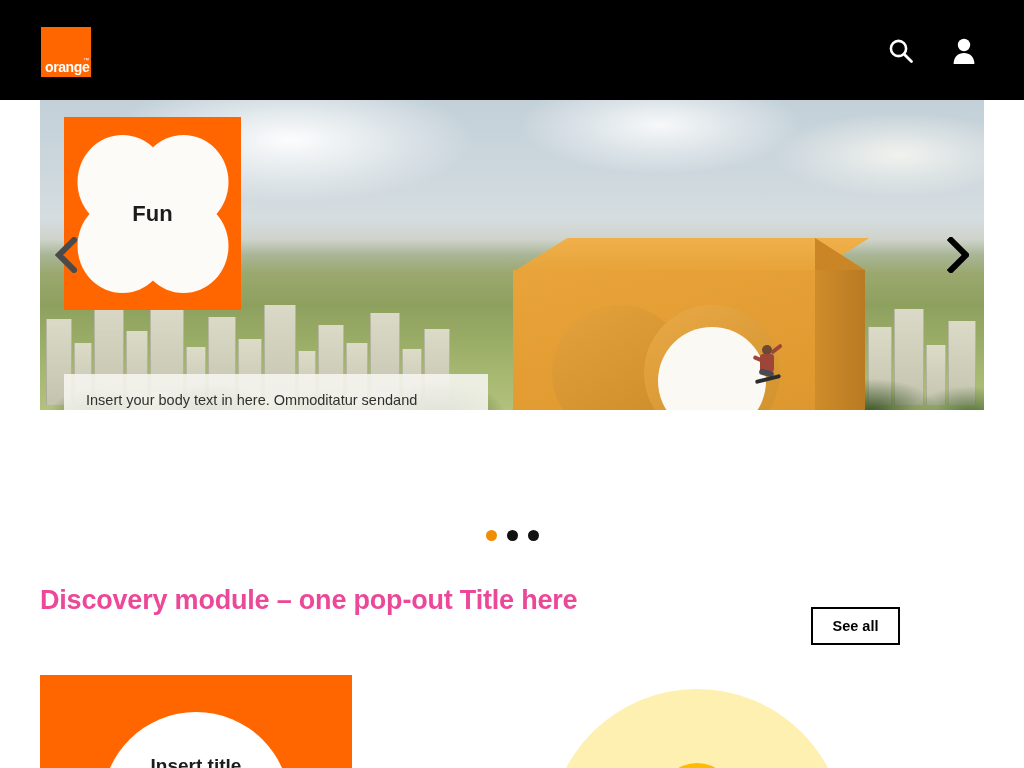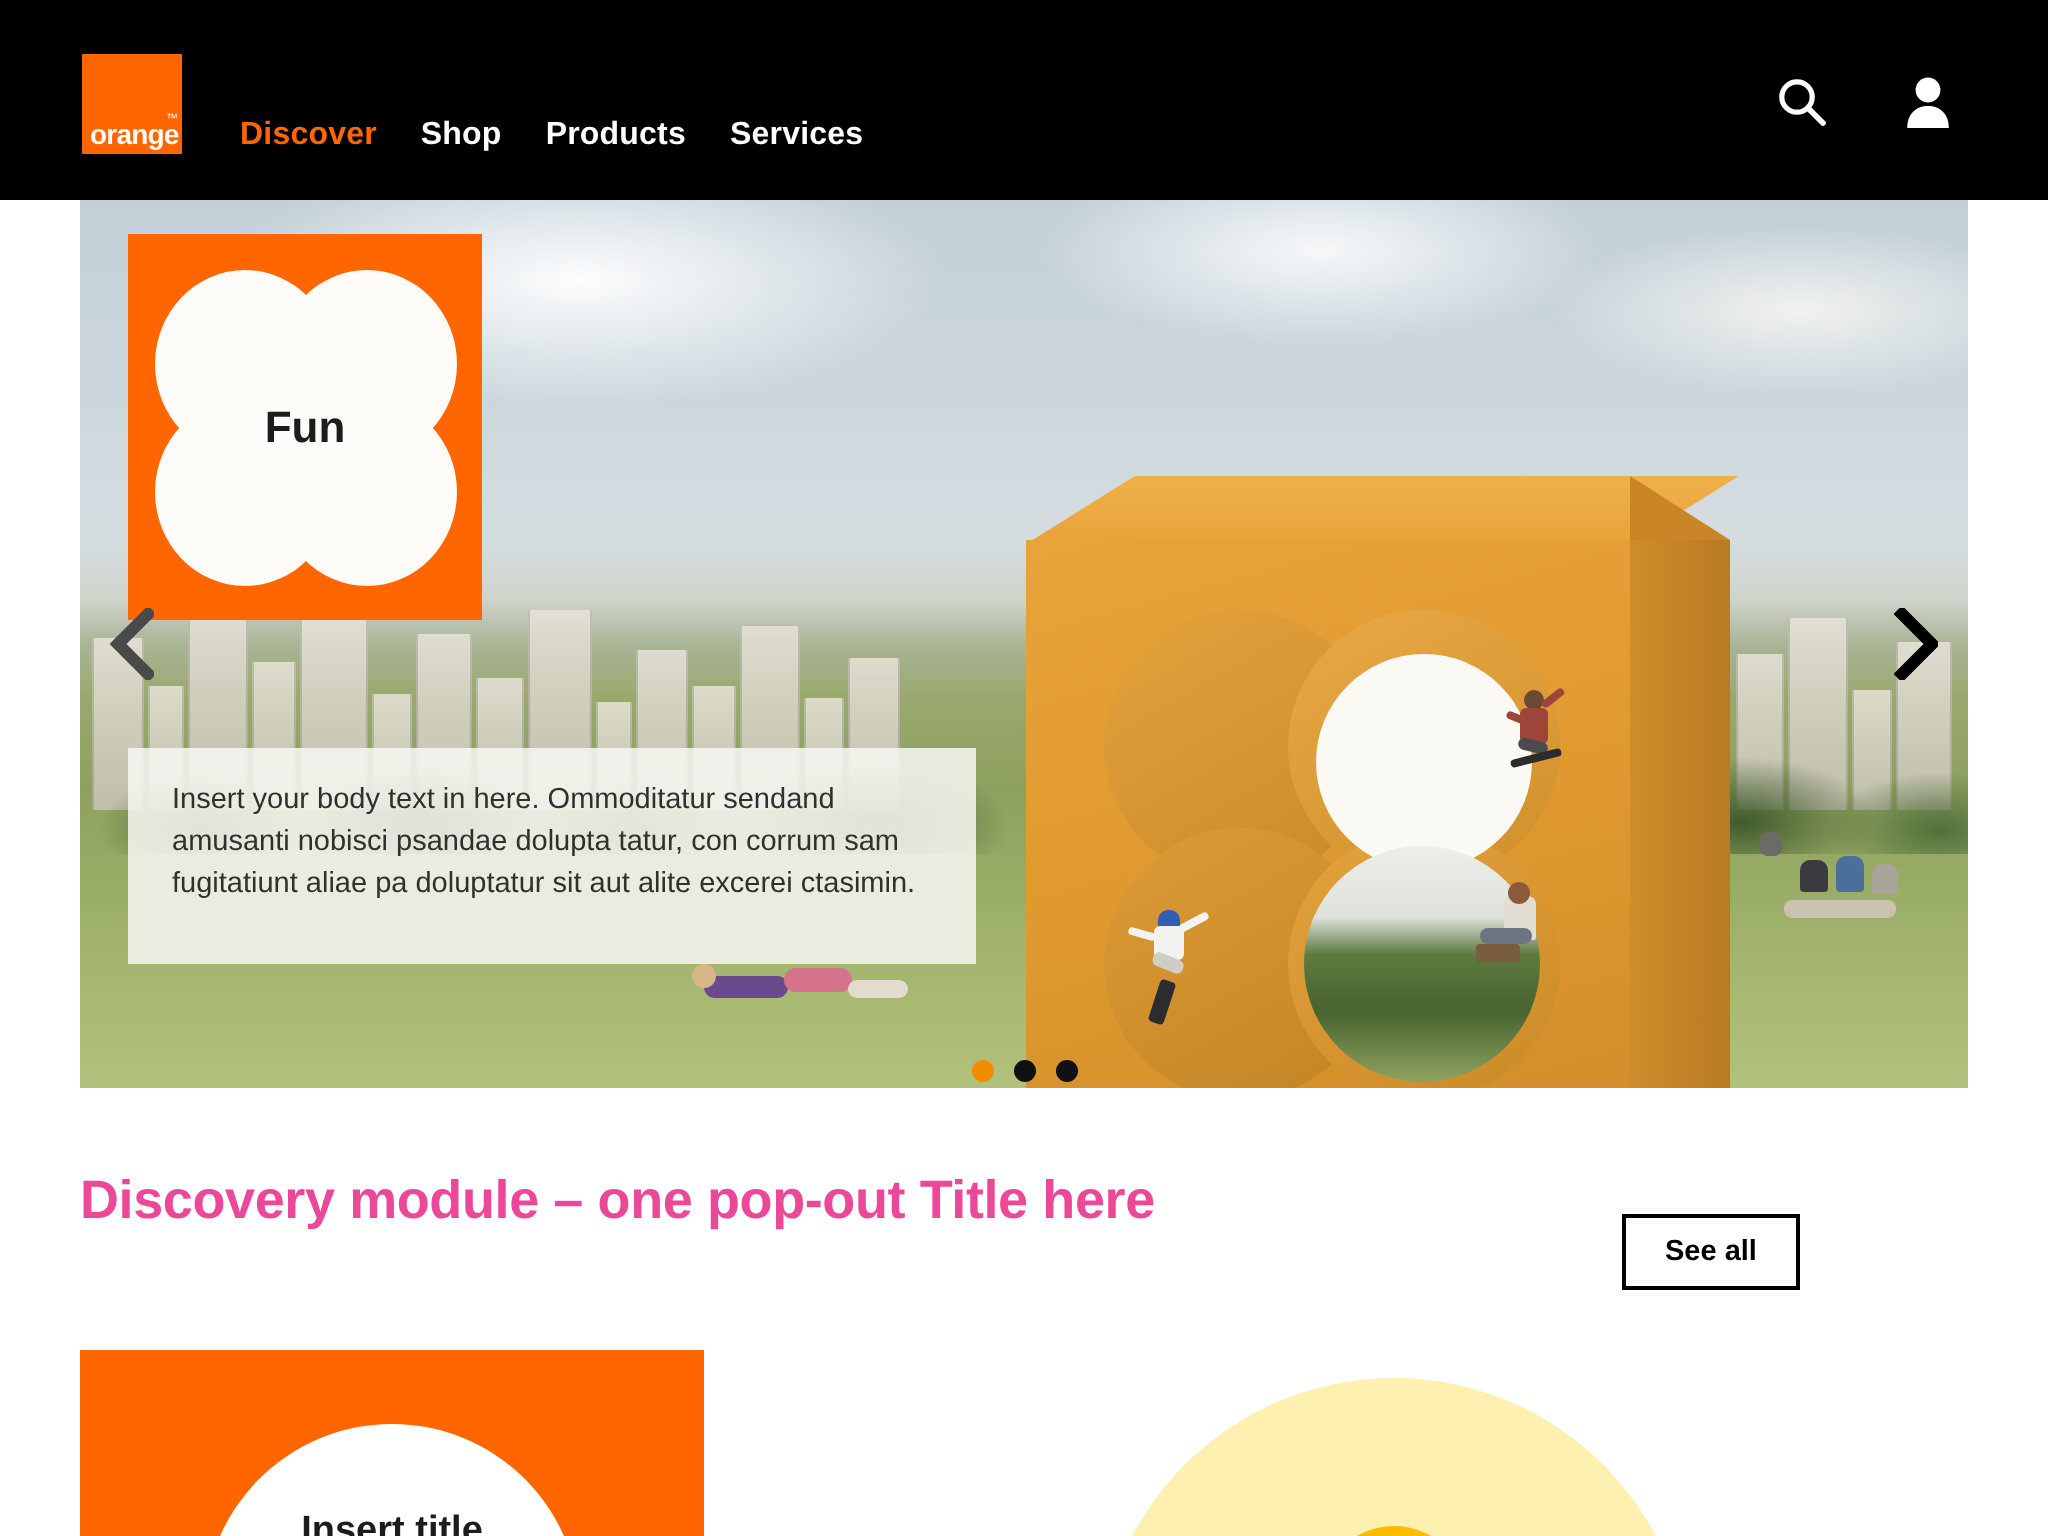--- a/index.html
+++ b/index.html
@@ -53,21 +53,21 @@
   .header-icons {
     position:absolute; right:48px; top:38px;
     display:flex; align-items:center; gap:38px;
   }
   .icon-btn { cursor:pointer; display:block; }
 
   
   .hero {
     position:absolute;
     left:40px; top:100px;
-    width:944px; height:444px;
+    width:944px; height:310px;
     overflow:hidden;
   }
   .hero-photo {
     position:absolute; inset:0;
     background:
       
       radial-gradient(ellipse 260px 90px at 250px 40px, rgba(255,255,255,0.95) 0%, rgba(255,255,255,0) 70%),
       radial-gradient(ellipse 200px 70px at 620px 25px, rgba(255,255,255,0.85) 0%, rgba(255,255,255,0) 70%),
       radial-gradient(ellipse 180px 60px at 860px 55px, rgba(245,245,240,0.9) 0%, rgba(255,255,255,0) 70%),
       
@@ -279,26 +279,20 @@
 </head>
 <body>
 
 <div class="header">
 
   <div class="logo">
     <span class="logo-text">orange</span>
     <span class="logo-tm">™</span>
   </div>
 
-  <nav class="nav">
-    <span class="nav-item active">Discover</span>
-    <span class="nav-item">Shop</span>
-    <span class="nav-item">Products</span>
-    <span class="nav-item">Services</span>
-  </nav>
 
   <div class="header-icons">
     <span class="icon-btn">
       <svg width="26" height="26" viewBox="0 0 26 26">
         <circle cx="10.5" cy="10.5" r="7.6" fill="none" stroke="#ffffff" stroke-width="2.6"></circle>
         <line x1="16.2" y1="16.2" x2="23.5" y2="23.5" stroke="#ffffff" stroke-width="2.8" stroke-linecap="round"></line>
       </svg>
     </span>
     <span class="icon-btn">
       <svg width="24" height="26" viewBox="0 0 24 26">

